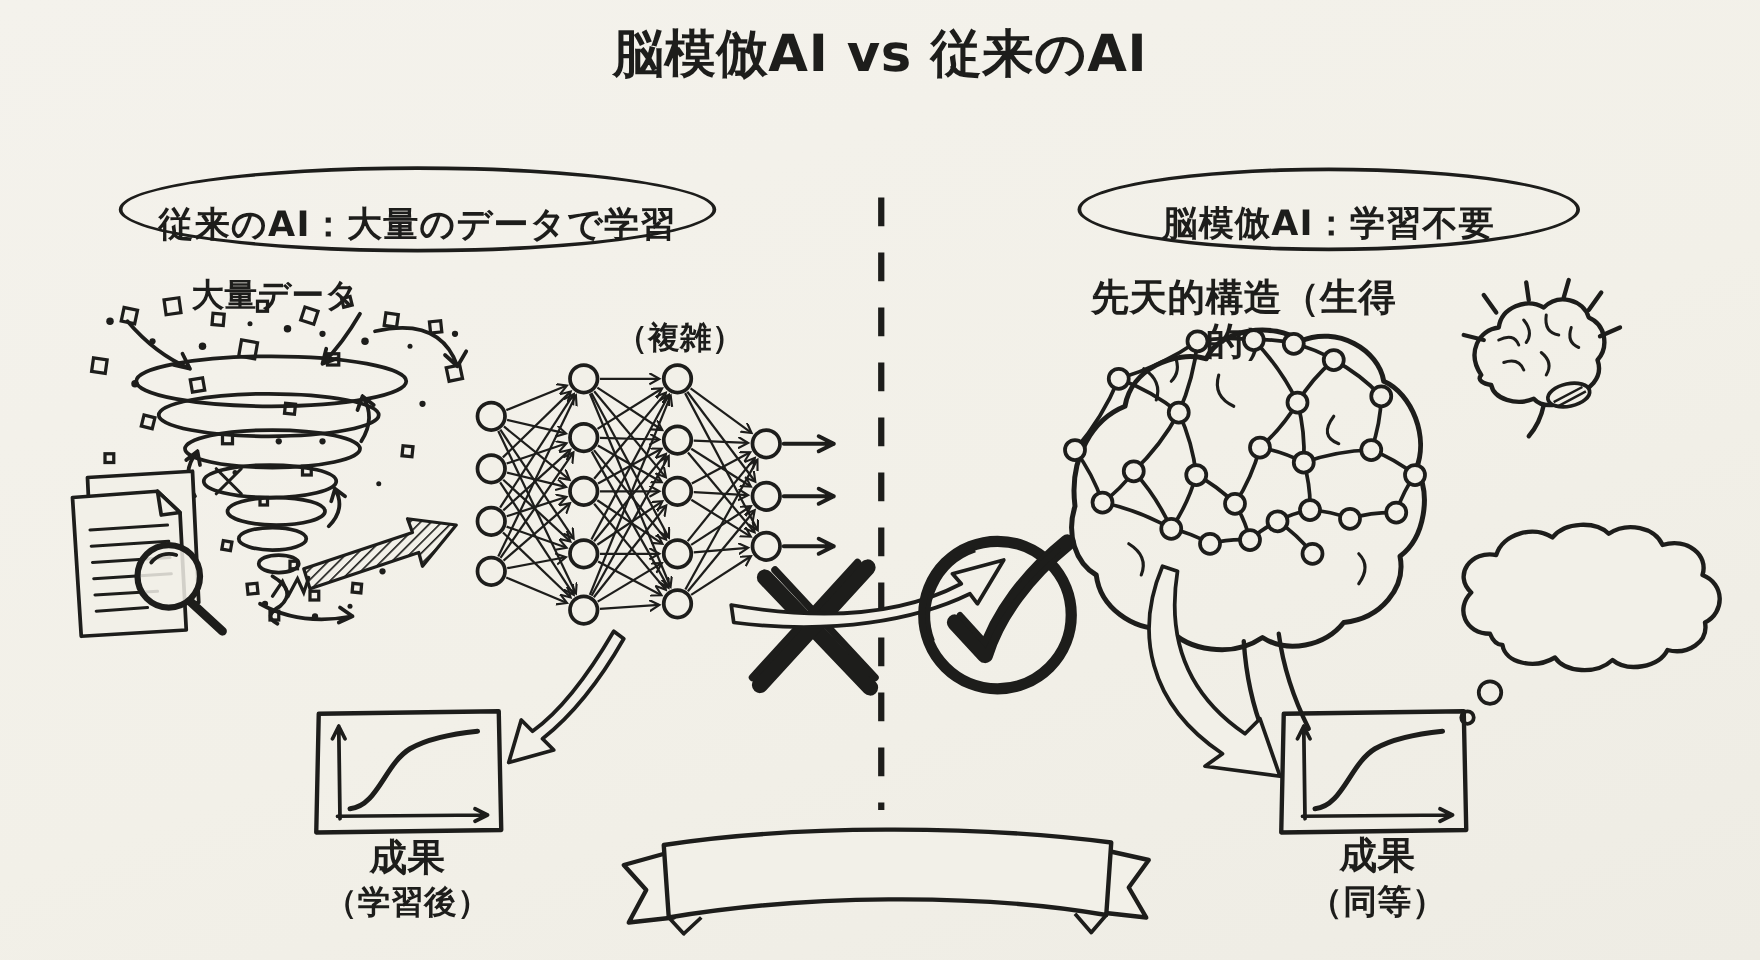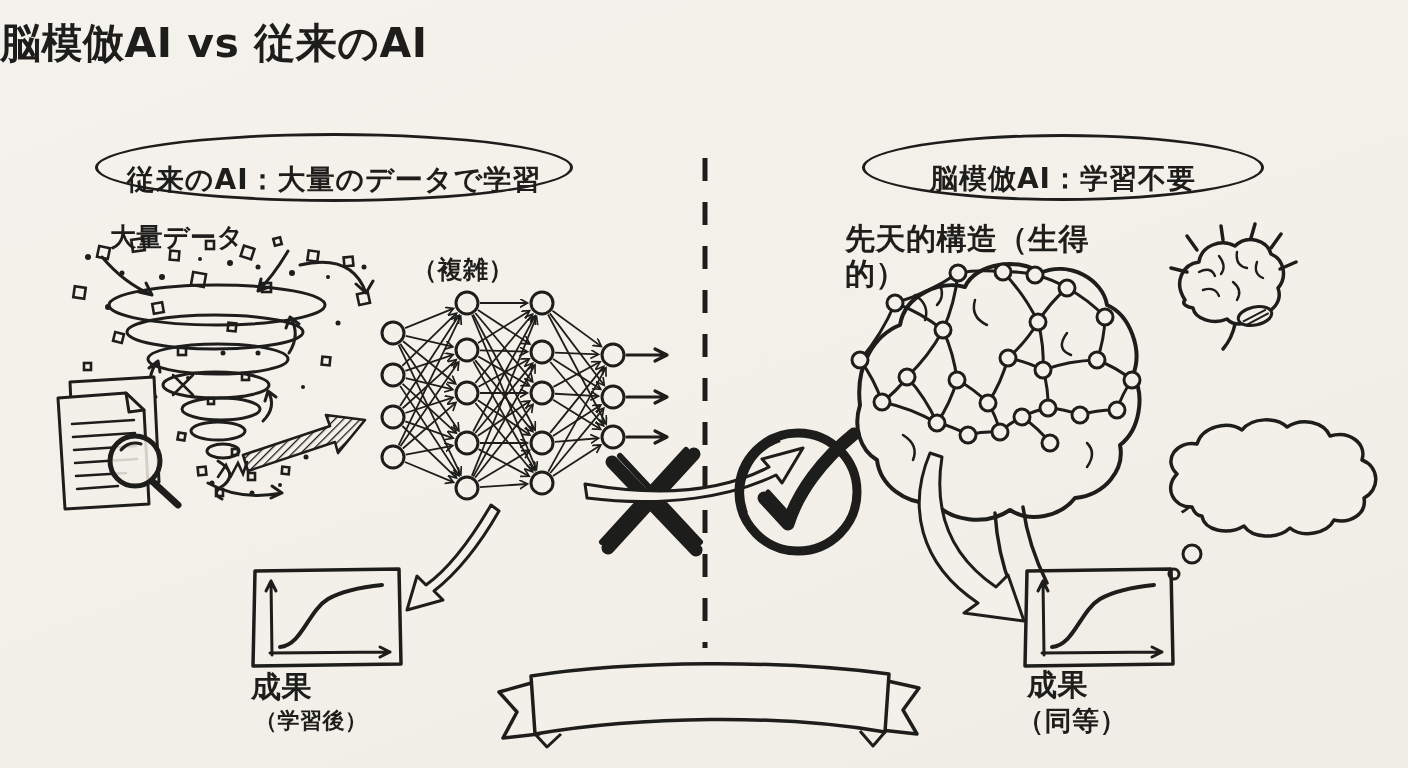--- a/index.html
+++ b/index.html
@@ -2,40 +2,40 @@
 <html><head>
 <meta charset="utf-8">
 <style>
   html,body{margin:0;padding:0;}
   .canvas{
     position:relative;width:1408px;height:768px;overflow:hidden;
     background:linear-gradient(160deg,#f4f2ec 0%,#f2f0e8 55%,#eeece4 100%);
     font-family:"DejaVu Sans",sans-serif;color:#1d1d1b;
   }
   svg{position:absolute;overflow:visible;}
-  .lbl{position:absolute;text-align:left;font-weight:600;line-height:1.15;letter-spacing:.5px;}
+  .lbl{position:absolute;text-align:center;font-weight:600;line-height:1.15;letter-spacing:.5px;}
   .title{left:0;top:20px;width:1408px;font-size:41px;}
   .subtitle{left:0;top:76px;width:1408px;font-size:30px;}
   .oval{
     position:absolute;display:flex;align-items:flex-end;justify-content:center;
     border:3.5px solid #1d1d1b;border-radius:50%;
     font-weight:600;font-size:28px;letter-spacing:1px;background:transparent;
   }
   .oval-left{left:95px;top:133px;width:472px;height:63px;}
   .oval-right{left:862px;top:134px;width:396px;height:61px;}
   .lbl-data{left:110px;top:223px;width:220px;font-size:26px;}
   .lbl-nn{left:398px;top:223px;width:264px;font-size:24px;}
   .lbl-nn-sub{left:412px;top:256px;width:264px;font-size:25px;}
   .lbl-structure{left:845px;top:222px;width:300px;font-size:30px;}
   .lbl-cloud1{left:1180px;top:451px;width:190px;font-size:28px;}
   .lbl-cloud2{left:1176px;top:489px;width:190px;font-size:24px;}
   .lbl-result-l{left:251px;top:670px;width:150px;font-size:30px;}
-  .lbl-result-l-sub{left:255px;top:708px;width:170px;font-size:22px;}
+  .lbl-result-l-sub{left:241px;top:708px;width:170px;font-size:26px;}
   .lbl-result-r{left:1027px;top:668px;width:150px;font-size:30px;}
-  .lbl-result-r-sub{left:1017px;top:706px;width:170px;font-size:27px;font-family:Liberation Serif, serif;}
+  .lbl-result-r-sub{left:1017px;top:706px;width:170px;font-size:27px;}
   .lbl-banner{left:520px;top:685px;width:380px;font-size:32px;font-weight:700;letter-spacing:1px;}
 </style>
 </head>
 <body>
 
 <div class="canvas">
 
   <div class="lbl title">脳模倣AI vs 従来のAI</div>
 
   <div class="oval oval-left">

